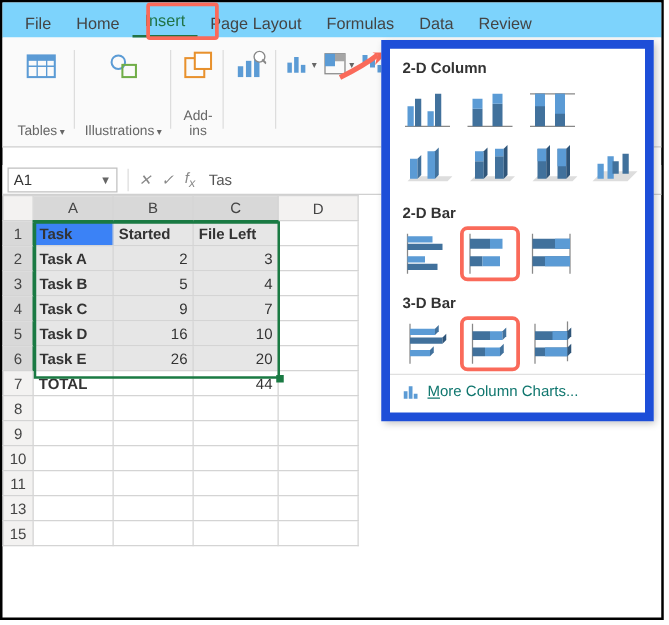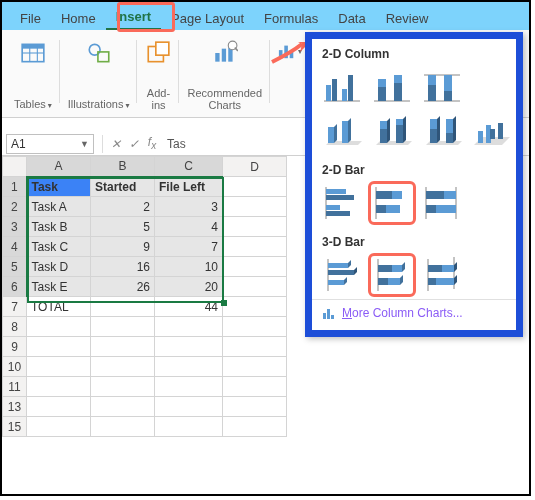--- a/index.html
+++ b/index.html
@@ -2,21 +2,21 @@
 <html><head>
 <meta charset="utf-8">
 <style>
   * { box-sizing: border-box; margin: 0; padding: 0; font-family: "Segoe UI", Arial, sans-serif; }
   body { background: #fff; width: 535px; height: 500px; overflow: hidden; position: relative; font-size: 12px; color: #333; }
   .frame { border: 2px solid #000; width: 531px; height: 496px; position: relative; background: #fff; }
 
   
   .tabs { display: flex; align-items: flex-end; height: 28px; padding-left: 8px; background: #7dd3fc; font-size: 13px; color: #444; text-align: right; }
   .tab { padding: 5px 10px 4px; cursor: pointer; }
-  .tab.active { color: #217346; border-bottom: 2px solid #217346; font-weight: 700; }
+  .tab.active { color: #217346; border-bottom: 2px solid #217346; font-weight: 400; }
   .hl-red { border: 3px solid #fa6a5a; border-radius: 3px; }
   .tab-hl { position: absolute; left: 115px; top: 0px; width: 58px; height: 30px; pointer-events: none; }
 
   
   .ribbon { display: flex; align-items: stretch; height: 88px; border-bottom: 1px solid #d0d0d0; background: #fafafa; padding: 4px 6px 0; gap: 4px; }
   .group { display: flex; flex-direction: column; align-items: center; justify-content: flex-start; padding: 2px 6px; position: relative; }
   .group::after { content: ""; position: absolute; right: -2px; top: 6px; bottom: 14px; width: 1px; background: #ddd; }
   .group.last::after { display: none; }
   .group .icon { width: 26px; height: 26px; margin-top: 4px; }
   .group-label { font-size: 11px; color: #666; margin-top: auto; margin-bottom: 4px; text-align: center; line-height: 1.1; }
@@ -28,42 +28,42 @@
   
   .arrow { position: absolute; left: 268px; top: 38px; width: 40px; height: 24px; color: #fa6a5a; pointer-events: none; }
 
   
   .chart-panel { position: absolute; right: 6px; top: 30px; width: 218px; background: #fff; border: 7px solid #1d4ed8; box-shadow: 2px 2px 6px rgba(0,0,0,0.25); z-index: 10; padding-bottom: 4px; }
   .chart-panel .section-title { font-weight: 600; font-size: 12px; padding: 8px 10px 6px; color: #333; }
   .chart-panel .thumbs { display: flex; gap: 10px; padding: 2px 10px 6px; flex-wrap: nowrap; }
   .thumb { width: 40px; height: 36px; display: flex; align-items: flex-end; justify-content: center; position: relative; cursor: pointer; }
   .thumb svg { width: 40px; height: 36px; }
   .thumb.hl { outline: 3px solid #fa6a5a; outline-offset: 1px; border-radius: 2px; }
-  .more-link { border-top: 1px solid #e0e0e0; padding: 6px 10px; font-size: 12px; color: #8b5cf6; display: flex; gap: 6px; cursor: pointer; }
+  .more-link { border-top: 1px solid #e0e0e0; padding: 6px 10px; font-size: 12px; color: #0f766e; display: flex; gap: 6px; cursor: pointer; }
   .more-link span.u { text-decoration: underline; }
 
   
   .mini-row { display: flex; gap: 6px; align-items: center; }
   .mini-btn { width: 24px; height: 22px; display: flex; align-items: center; justify-content: center; cursor: pointer; }
 
   
   .fbar { display: flex; align-items: center; height: 24px; border-bottom: 1px solid #d0d0d0; background: #fff; margin-top: 14px; }
   .namebox { width: 88px; border: 1px solid #c0c0c0; height: 20px; margin: 0 4px; display: flex; align-items: center; padding: 0 4px; font-size: 12px; background: #fff; }
   .namebox .dd { margin-left: auto; color: #666; font-size: 9px; }
   .fsep { width: 1px; height: 18px; background: #ddd; margin: 0 4px; }
   .ficon { width: 18px; text-align: center; color: #888; cursor: pointer; font-style: italic; }
   .formula { flex: 1; padding: 0 6px; color: #555; }
 
   
   .grid-wrap { position: relative; }
   table.grid { border-collapse: collapse; table-layout: fixed; }
   table.grid th, table.grid td { border: 1px solid #d4d4d4; height: 20px; font-size: 12px; padding: 0 4px; background: #fff; }
   table.grid th { background: #f3f2f1; font-weight: 400; color: #444; text-align: center; }
   .rowhdr { width: 24px; text-align: center; background: #f3f2f1; }
-  .colA { width: 64px; text-align: left; }
+  .colA { width: 64px; text-align: left; font-weight: bold; }
   .colB { width: 64px; text-align: right; }
   .colC { width: 68px; text-align: right; }
   .colD { width: 64px; }
   .hdr-row th.ch { height: 20px; }
   .bold { font-weight: 700; }
   
   .sel { background: #e6e6e6 !important; }
   .sel-border { position: absolute; border: 2px solid #1a7a43; pointer-events: none; }
   .sel-handle { position: absolute; width: 6px; height: 6px; background: #1a7a43; pointer-events: none; }
 
@@ -121,22 +121,20 @@
   <div class="group">
     <span>
       <svg class="icon" viewBox="0 0 24 24">
             <rect x="3" y="12" width="4" height="8" fill="#5b9bd5"></rect>
             <rect x="9" y="8" width="4" height="12" fill="#5b9bd5"></rect>
             <rect x="15" y="4" width="4" height="16" fill="#5b9bd5"></rect>
             <circle cx="19" cy="5" r="4" fill="#fff" stroke="#888"></circle>
             <line x1="21" y1="7" x2="24" y2="10" stroke="#888" stroke-width="1.5"></line>
           </svg>
     </span>
-    <div class="group-label" style="white-space:pre">Recommended
-Charts</div>
   </div>
   <div class="group last" style="padding-top:6px">
     <div class="mini-row">
       <div class="mini-btn">
         <svg width="20" height="18" viewBox="0 0 20 18">
               <rect x="1" y="8" width="4" height="9" fill="#5b9bd5"></rect>
               <rect x="7" y="3" width="4" height="14" fill="#5b9bd5"></rect>
               <rect x="13" y="10" width="4" height="7" fill="#5b9bd5"></rect>
             </svg>
             <span class="drop">▾</span>

